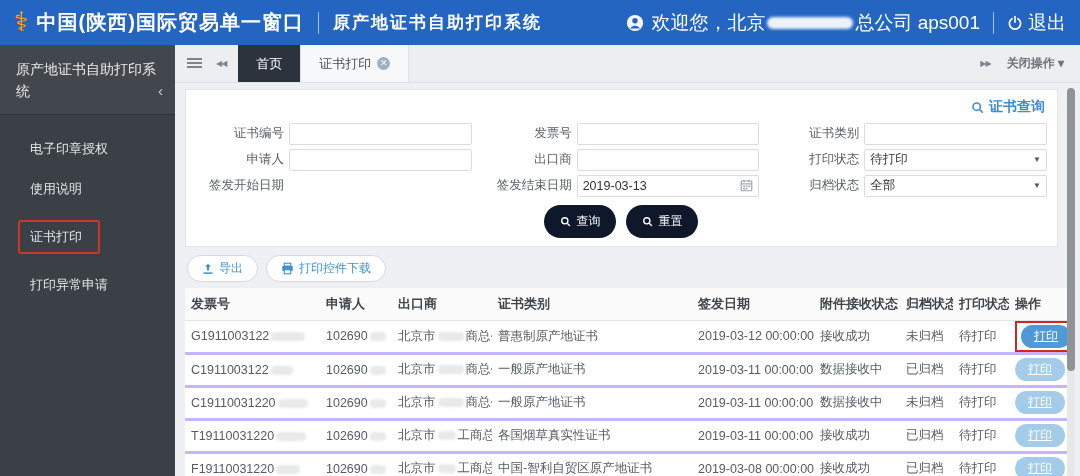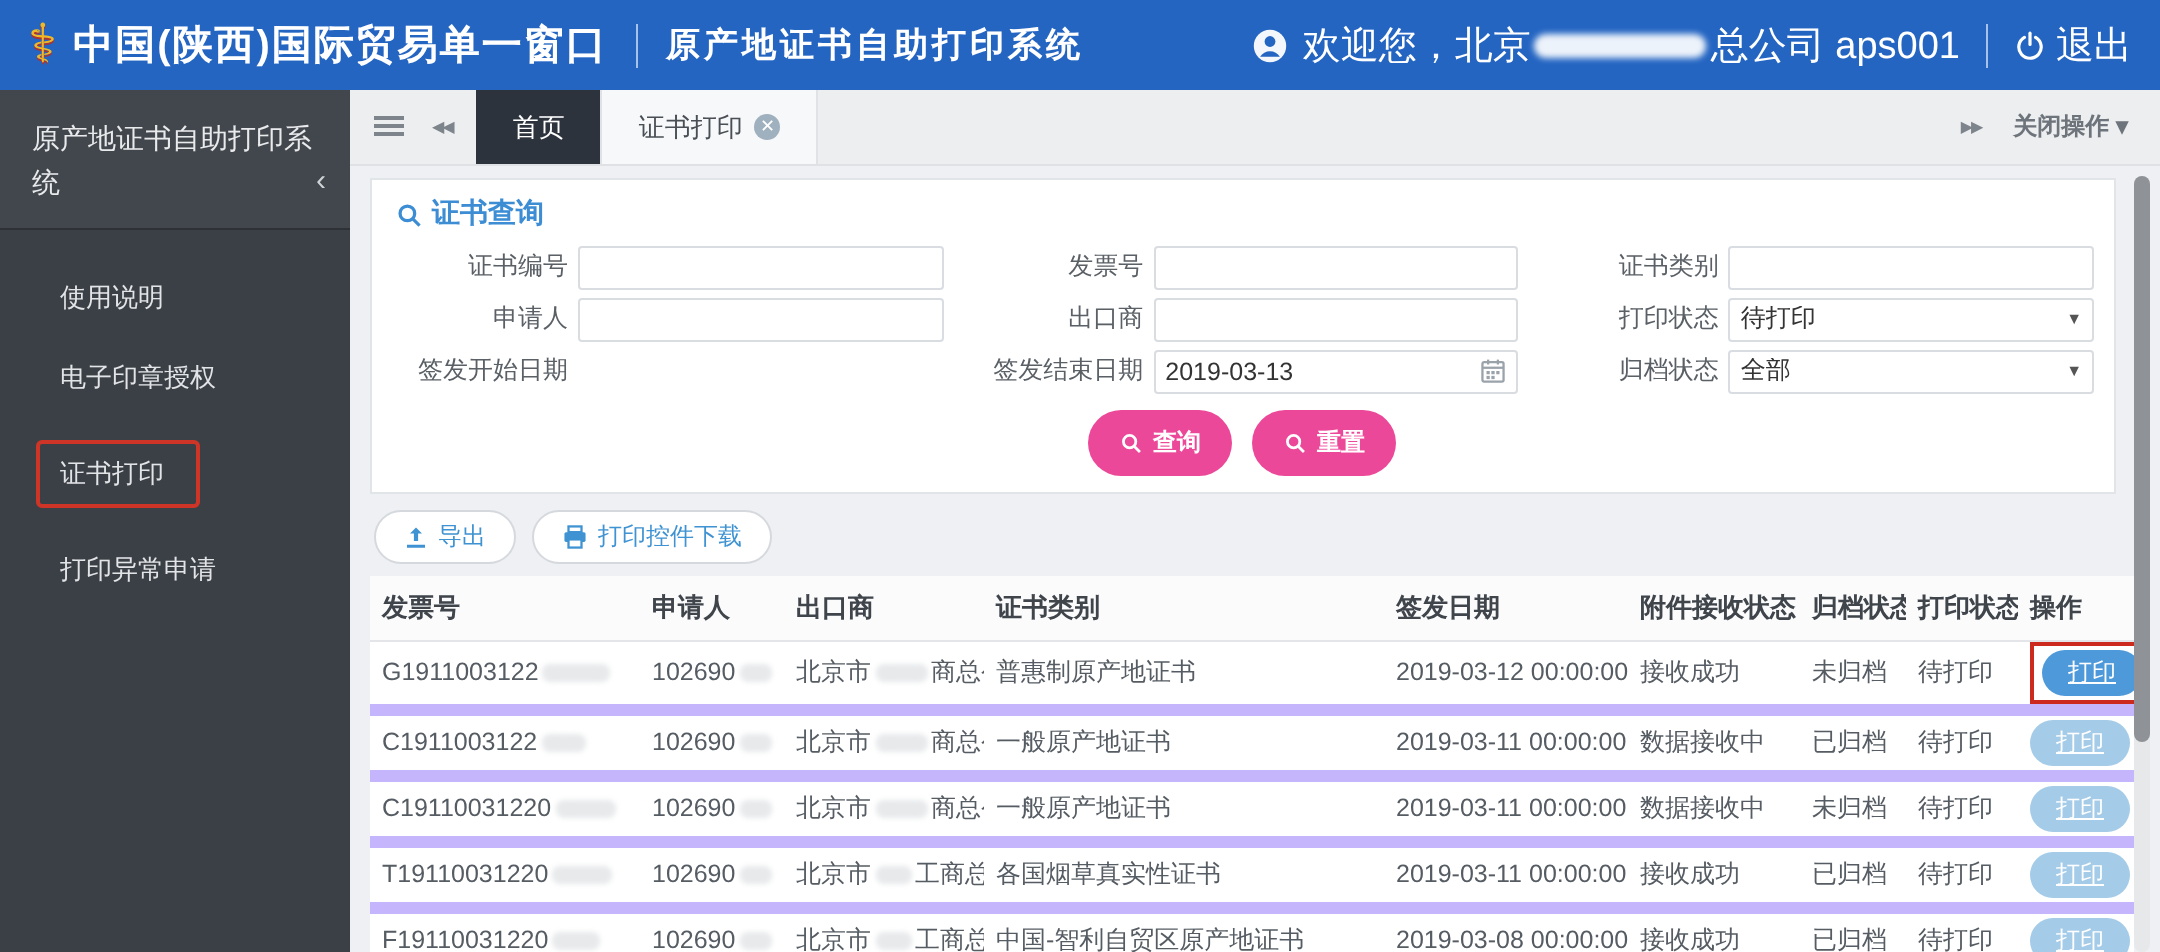--- a/index.html
+++ b/index.html
@@ -36,37 +36,37 @@
   .tab.dark { background:#2c333d; color:#fff; }
   .tab.lite { background:#f7f8fa; color:#4a4f55; border-left:1px solid #e0e2e5; border-right:1px solid #e0e2e5; }
   .tab-close { width:13px; height:13px; border-radius:50%; background:#9fb0be; color:#fff; font-size:9px; line-height:13px; text-align:center; cursor:pointer; }
   .tab-right { margin-left:auto; display:flex; align-items:center; gap:16px; padding:0 16px; font-size:12px; color:#6e747b; }
   .close-ops { cursor:pointer;font-weight:bold; }
 
   
   .content { position:absolute; top:83px; left:175px; width:905px; height:393px; overflow:hidden; padding:6px 22px 0 10px; }
 
   .query-panel { background:#fff; border:1px solid #e2e5e8; padding:4px 10px 8px 10px; }
-  .q-title { display:flex; align-items:center; gap:5px; color:#3c8dd4; font-size:14px; font-weight:bold; padding:4px 2px 6px 2px; }
+  .q-title { display:flex; align-items:center; gap:5px; color:#3c8dd4; font-size:14px; font-weight:bold; padding:4px 2px 6px 2px;justify-content:flex-end; }
   .q-form { display:grid; grid-template-columns:1fr 1fr 1fr; row-gap:3px; column-gap:12px; }
   .field { display:flex; align-items:center; height:23px; }
   .field label { width:88px; text-align:right; font-size:12.5px; color:#5a6066; margin-right:5px; white-space:nowrap; }
   .ibox { flex:1; height:22px; border:1px solid #d9dde2; background:#fff; border-radius:2px; display:flex; align-items:center; padding:0 5px; position:relative; }
   .ibox input { border:none; outline:none; width:100%; font-size:12.5px; color:#333; font-family:inherit; background:transparent; }
   .cal { margin-left:4px; color:#9aa2aa; display:flex; }
   .caret { font-size:8px; color:#555; margin-left:4px; }
   .q-btns { grid-column:1 / 4; display:flex; justify-content:center; gap:10px; padding-top:5px; }
-  .pill-btn { display:flex; align-items:center; gap:5px; background:#ec4899; color:#fff; border:none; font-size:12px; font-family:inherit; padding:8px 16px; border-radius:999px; cursor:pointer;font-weight:bold; }
+  .pill-btn { display:flex; align-items:center; gap:5px; background:#0f172a; color:#fff; border:none; font-size:12px; font-family:inherit; padding:8px 16px; border-radius:999px; cursor:pointer; }
 
   .toolbar { display:flex; gap:8px; margin:8px 0 6px 2px; }
   .tool-btn { display:flex; align-items:center; gap:5px; background:#fff; border:1px solid #d5d9dd; color:#3f93d2; font-size:12px; font-family:inherit; padding:4px 14px; border-radius:999px; cursor:pointer; }
 
   table { width:100%; border-collapse:collapse; table-layout:fixed; background:#fff; }
   thead th { height:32px; text-align:left; font-size:13px; color:#3f454b; font-weight:bold; background:#fbfbfc; border-bottom:1px solid #e3e5e8; padding:0 6px; white-space:nowrap; overflow:hidden; }
-  tbody td { height:33px; font-size:12.5px; color:#565c63; border-bottom:6px solid #c4b5fd; padding:0 6px; white-space:nowrap; overflow:hidden; }
+  tbody td { height:33px; font-size:12.5px; color:#565c63; border-bottom:3px solid #c4b5fd; padding:0 6px; white-space:nowrap; overflow:hidden; }
   td .smudge2 { display:inline-block; height:9px; border-radius:4px; background:#e7e9eb; filter:blur(1.2px); vertical-align:middle; margin:0 2px; }
   .print-btn { border:none; font-family:inherit; font-size:12px; color:#fff; background:#a4cbe8; padding:3px 13px; border-radius:999px; cursor:pointer;text-decoration:underline; }
   .print-btn.strong { background:#4d99da; }
   .red-box { display:inline-block; border:2px solid #cc2a1e; padding:2px 4px; }
 
   
   .vscroll { position:absolute; top:88px; right:5px; width:8px; height:388px; background:#e7e8ea; border-radius:4px; }
   .vthumb { position:absolute; top:0; left:0; width:8px; height:283px; background:#8f9296; border-radius:4px; cursor:grab; }
 
   svg { flex:none; }
@@ -106,22 +106,22 @@
       </span>
     </div>
   </header>
 
   <aside class="sidebar">
     <div class="side-title">
       <span>原产地证书自助打印系统</span>
       <span class="collapse">‹</span>
     </div>
     <nav class="side-menu">
+      <div class="side-item"><span>电子印章授权</span></div>
       <div class="side-item"><span>使用说明</span></div>
-      <div class="side-item"><span>电子印章授权</span></div>
       <div class="side-item"><span class="hl"><span>证书打印</span></span></div>
       <div class="side-item"><span>打印异常申请</span></div>
     </nav>
   </aside>
 
   <div class="tabbar">
     <div class="tab-tools">
       <span class="burger"></span>
       <span class="dbl-arrow">◀◀</span>
     </div>

